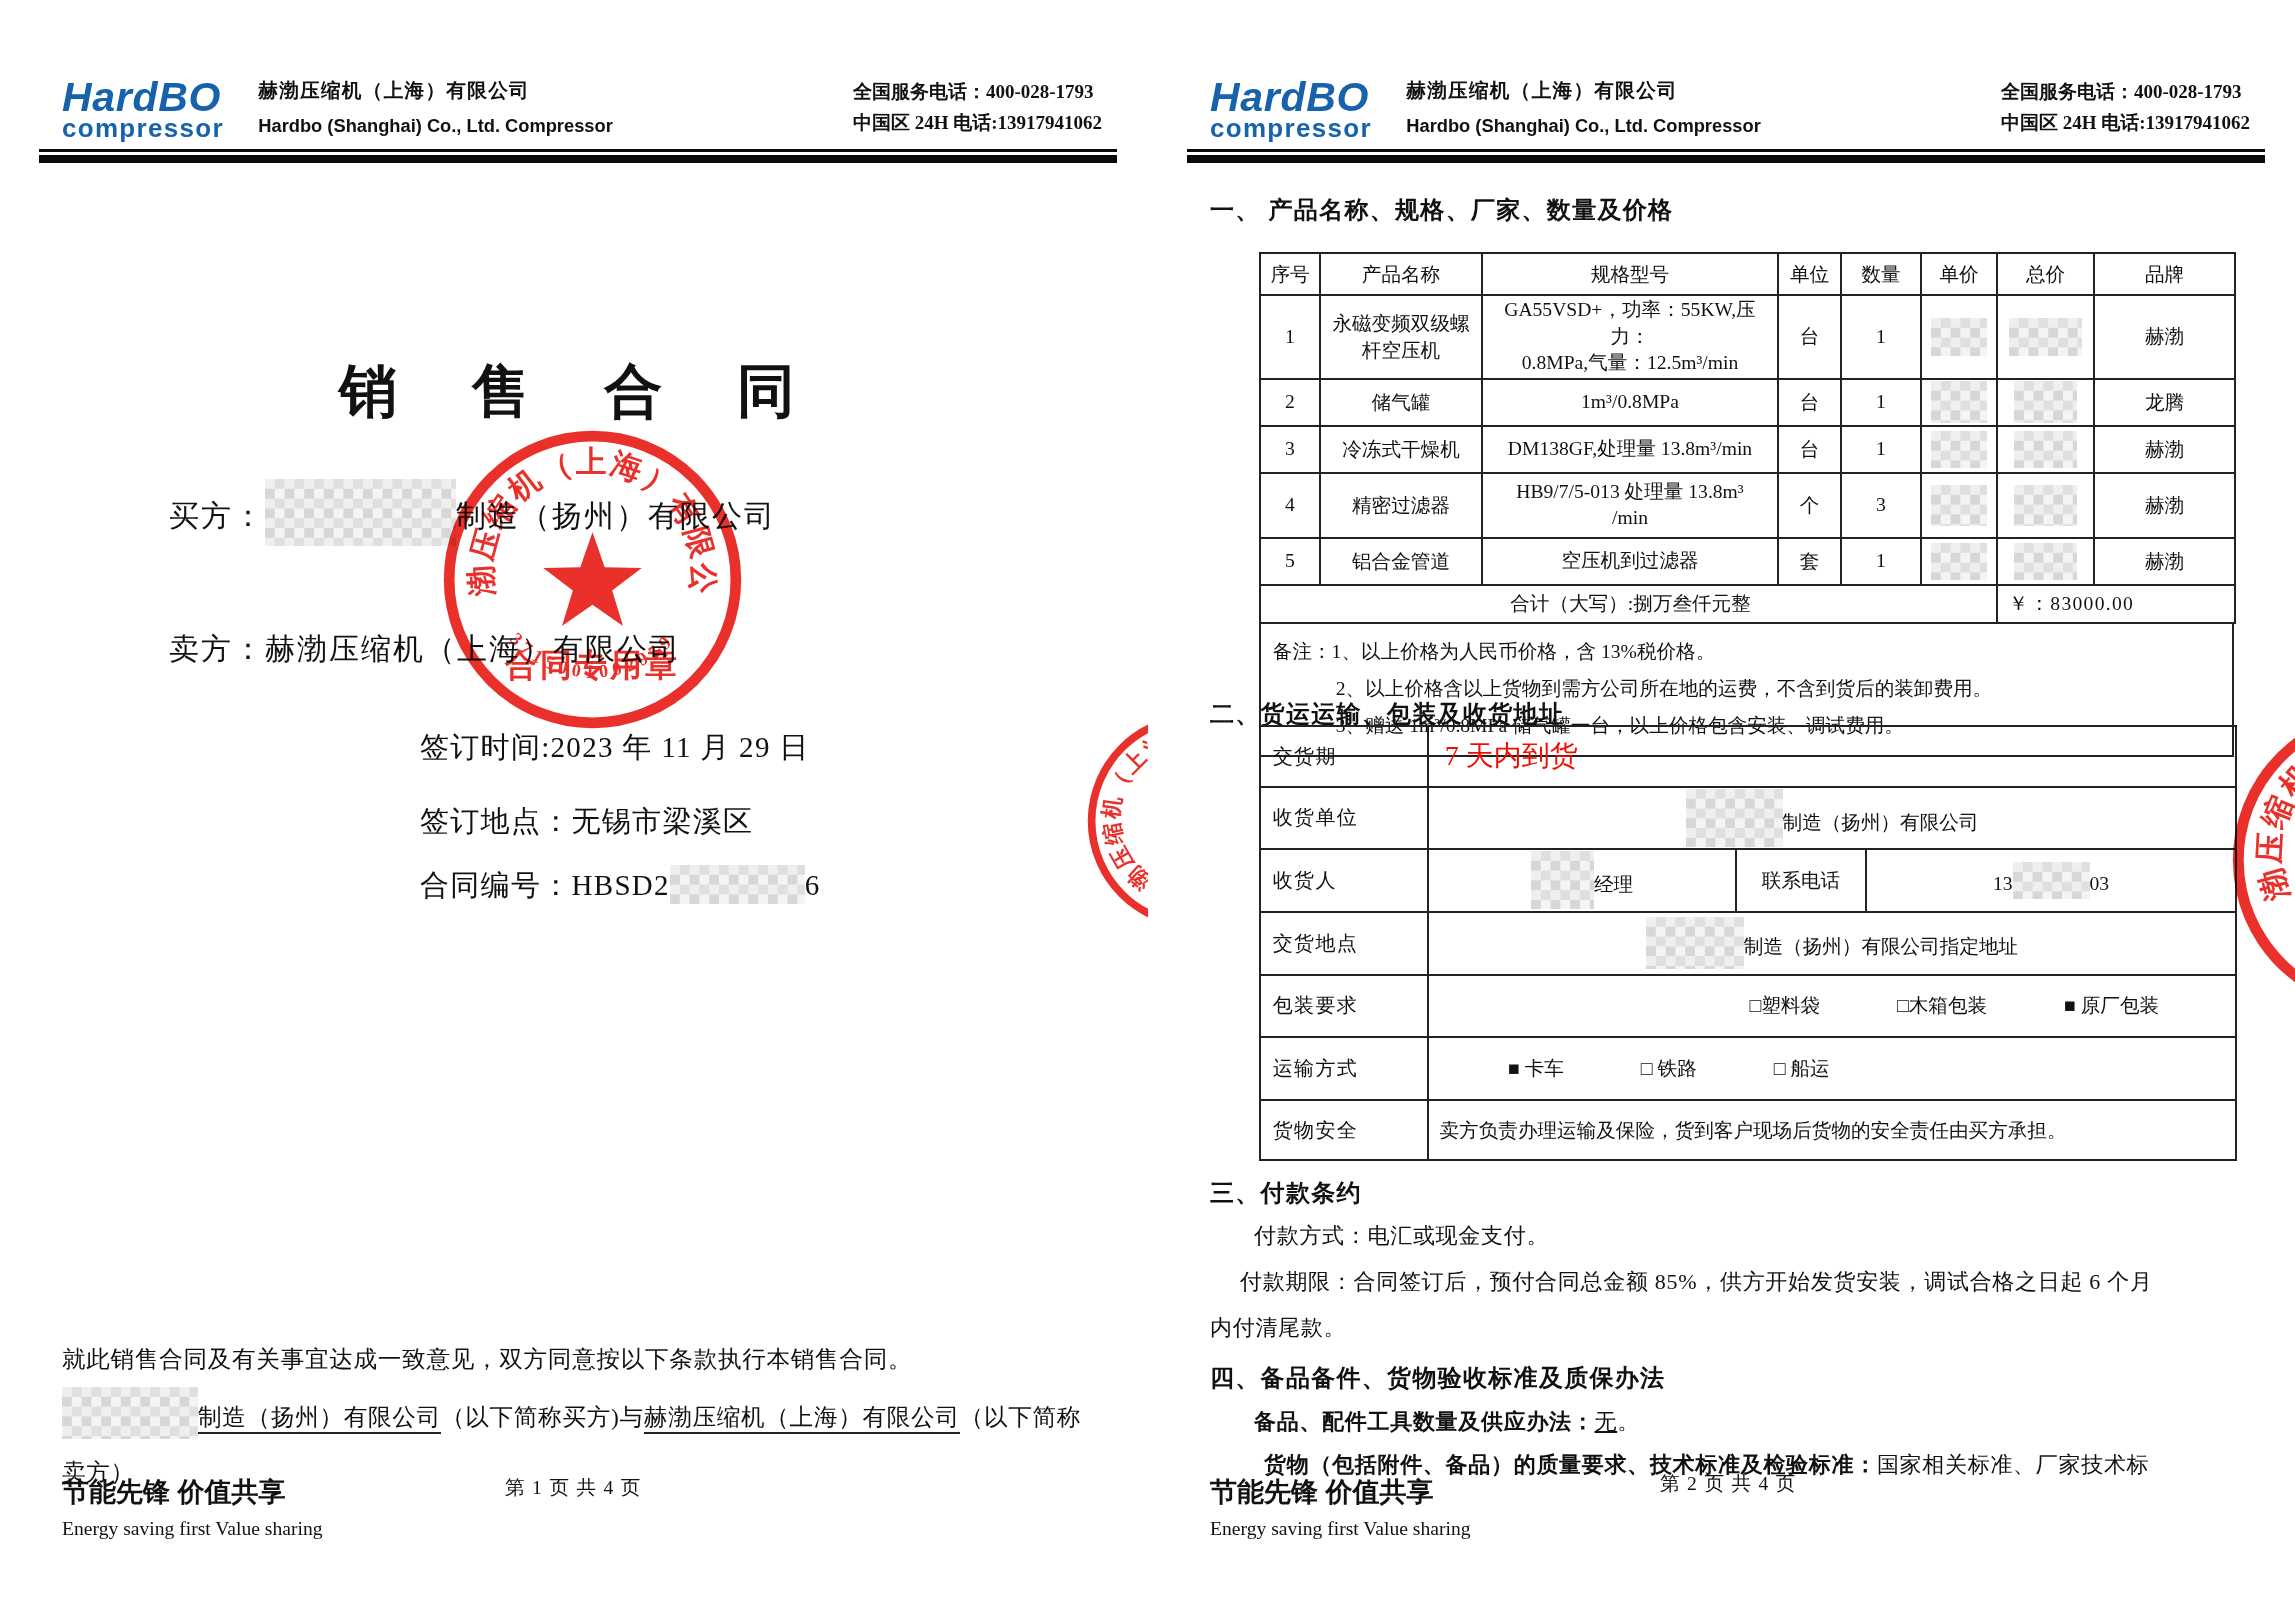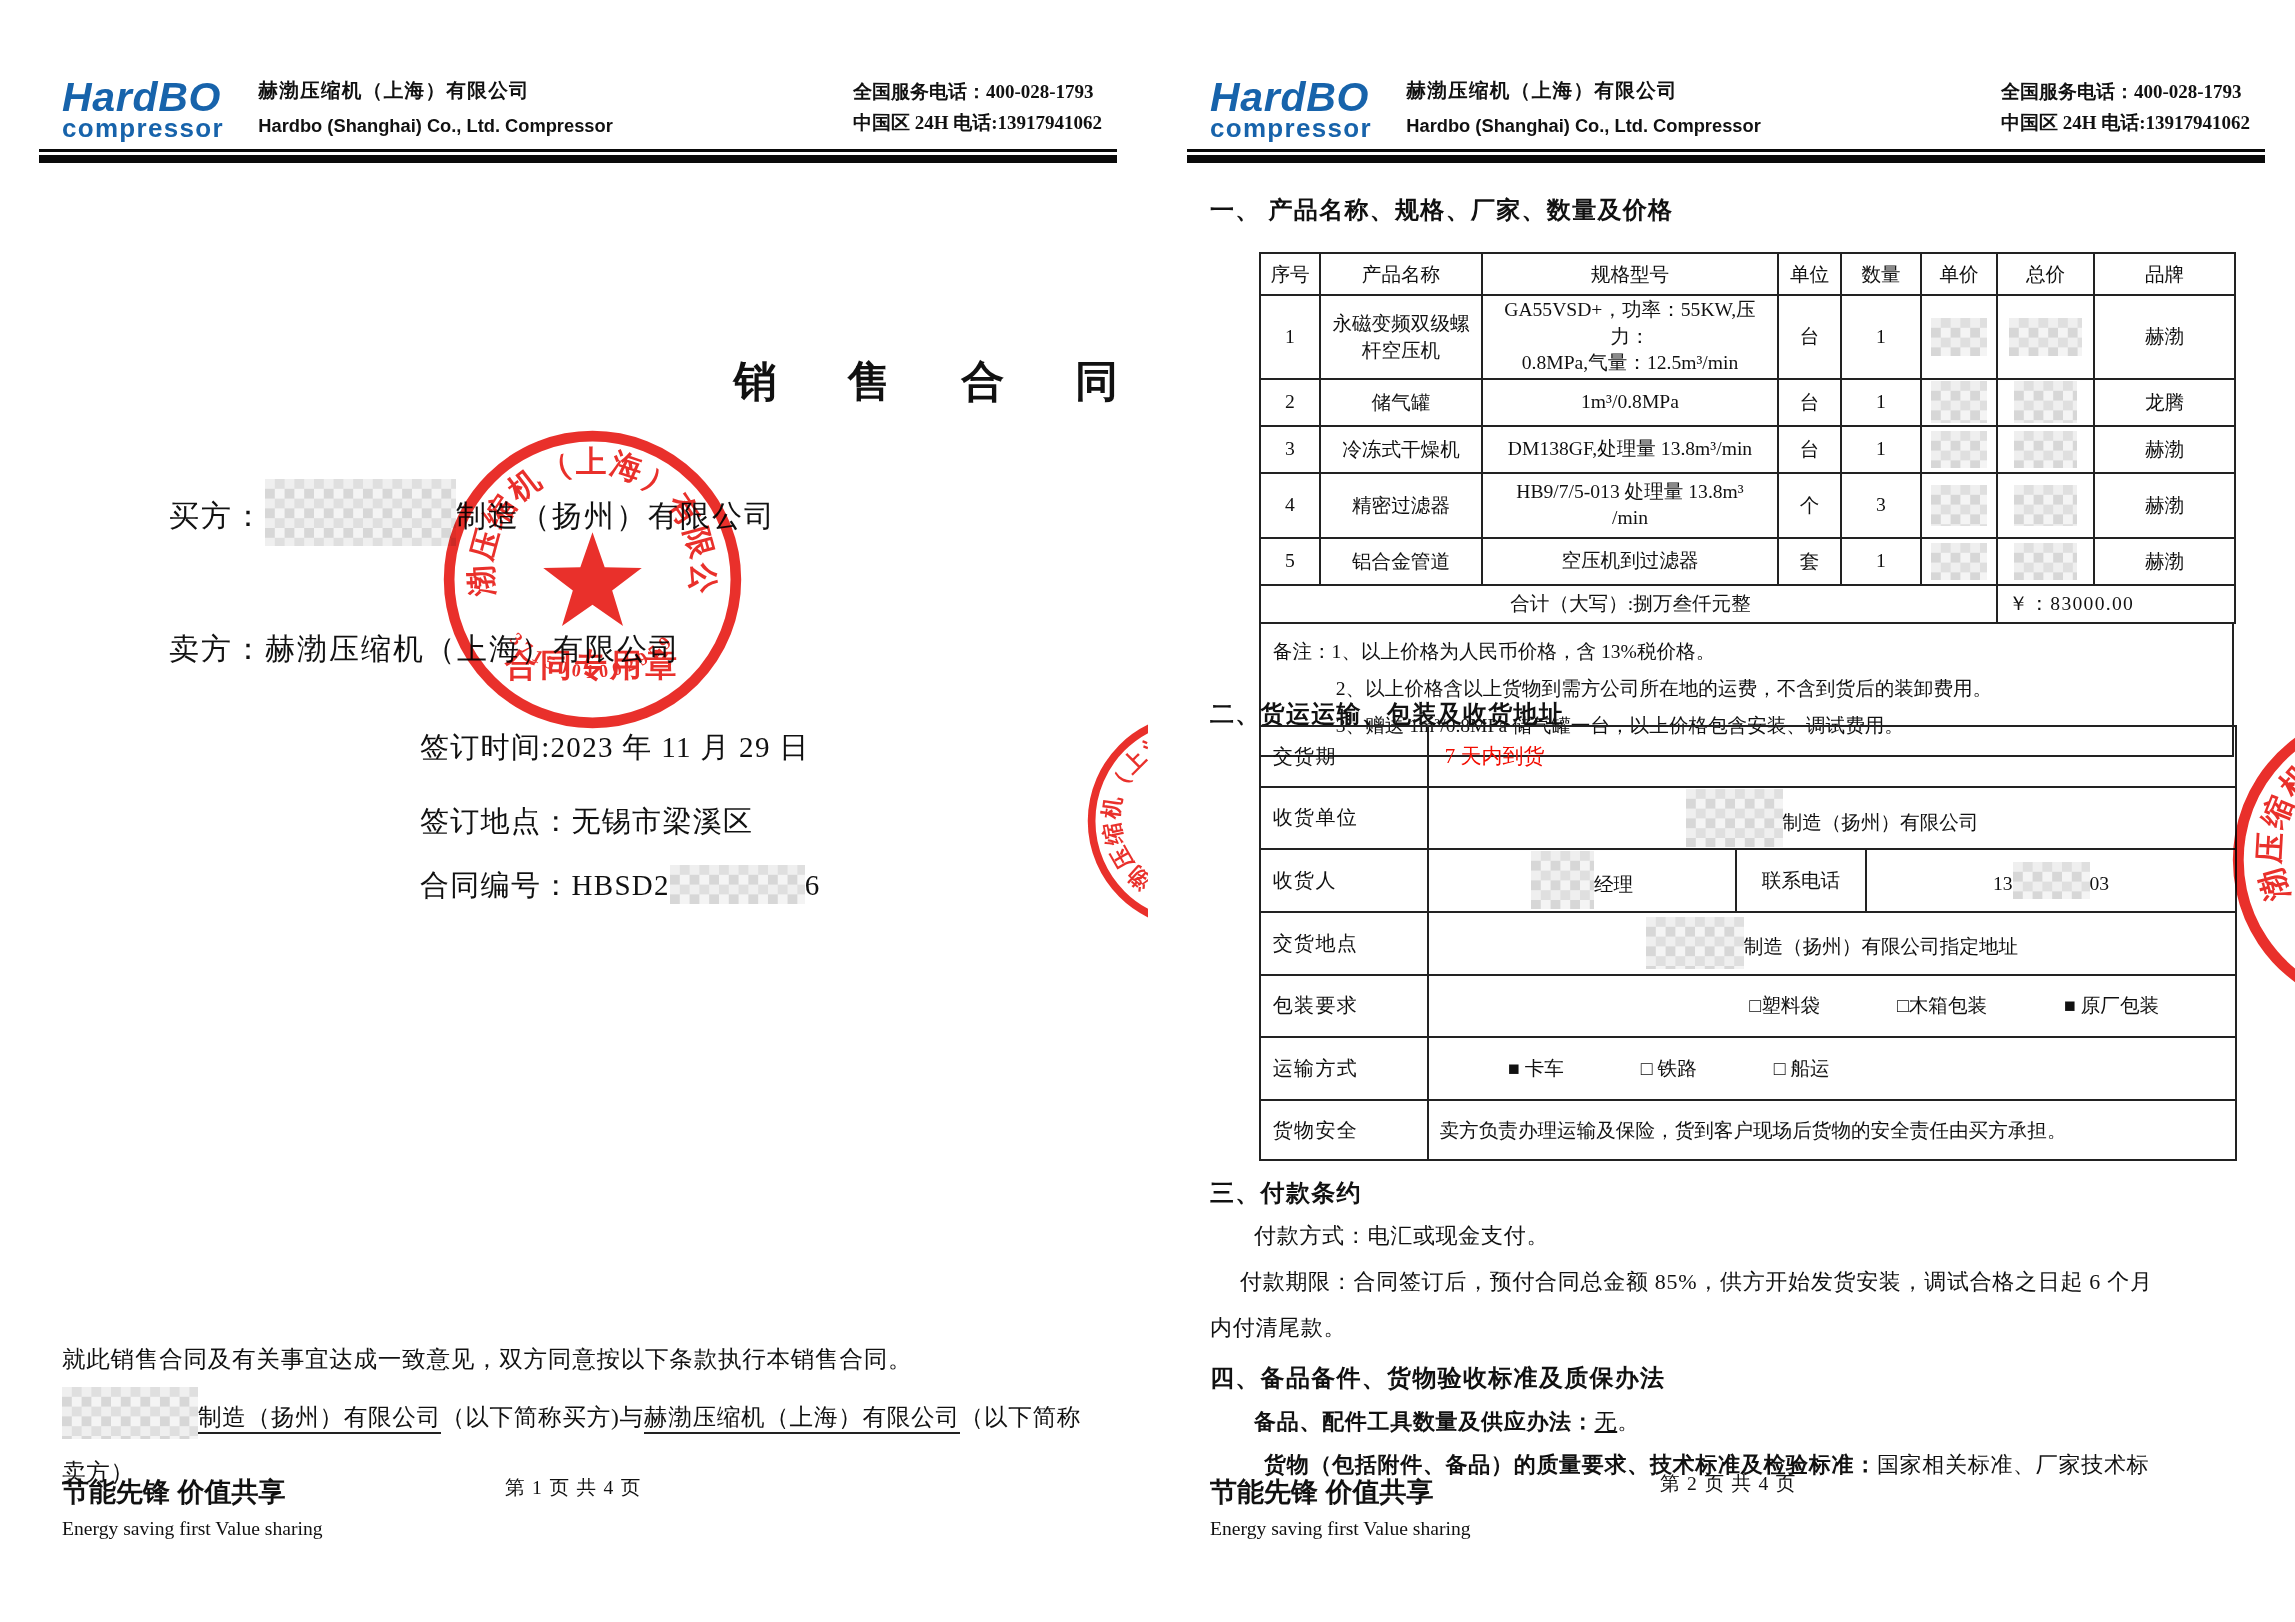--- a/index.html
+++ b/index.html
@@ -26,21 +26,21 @@
   .rule2{height:7.2px;background:#0a0a0a;margin-top:3.9px;}
 
   
   .abs{position:absolute;}
   .mosaic{display:inline-block;vertical-align:middle;background-color:#ececec;
           background-image:conic-gradient(#dfdfdf 25%,#f4f4f4 25% 50%,#d7d7d7 50% 75%,#efefef 75%);
           background-size:19.6px 19.6px;}
   .u{border-bottom:2.6px solid #222;padding-bottom:2.6px;}
 
   
-  .doc-title{top:353px;left:0;width:100%;text-align:right;font-size:43px;font-weight:bold;
+  .doc-title{top:353px;left:8px;width:100%;text-align:center;font-size:58px;font-weight:bold;
              letter-spacing:30px;}
   .party{font-size:30px;letter-spacing:2px;}
   .signline{font-size:29px;letter-spacing:1.3px;}
   .intro{left:62px;right:58px;font-size:23.6px;line-height:55px;letter-spacing:0.7px;}
   .ftr-slogan{font-family:"Liberation Sans","DejaVu Sans",sans-serif;font-weight:bold;font-size:27px;}
   .ftr-en{font-size:19.6px;margin-top:7.9px;}
   .pagenum{font-size:19.6px;letter-spacing:1.3px;}
 
   
   .stamp{position:absolute;opacity:.93;mix-blend-mode:multiply;}
@@ -263,21 +263,21 @@
     <table class="abs grid t2" style="top:725px;left:111px;">
       <colgroup>
           <col style="width:168px">
           <col style="width:308px">
           <col style="width:130px">
           <col style="width:370px">
         </colgroup>
       <tbody>
           <tr style="height:60px">
         <td class="lbl">交货期</td>
-        <td colspan="3" class="red" style="text-align:left;padding-left:15.7px;font-size:21px;">7 天内到货</td>
+        <td colspan="3" class="red" style="text-align:left;padding-left:15.7px;font-size:28px;">7 天内到货</td>
       </tr>
       <tr style="height:60px">
         <td class="lbl">收货单位</td>
         <td colspan="3"><span class="mosaic" style="width:97px;height:58px;vertical-align:-18.3px;"></span><span>制造（扬州）有限公司</span></td>
       </tr>
       <tr style="height:60px">
         <td class="lbl">收货人</td>
         <td><span class="mosaic" style="width:63px;height:58px;vertical-align:-18.3px;"></span><span>经理</span></td>
         <td>联系电话</td>
         <td><span>13</span><span class="mosaic" style="width:77px;height:37px;vertical-align:-9.2px;"></span><span>03</span></td>

